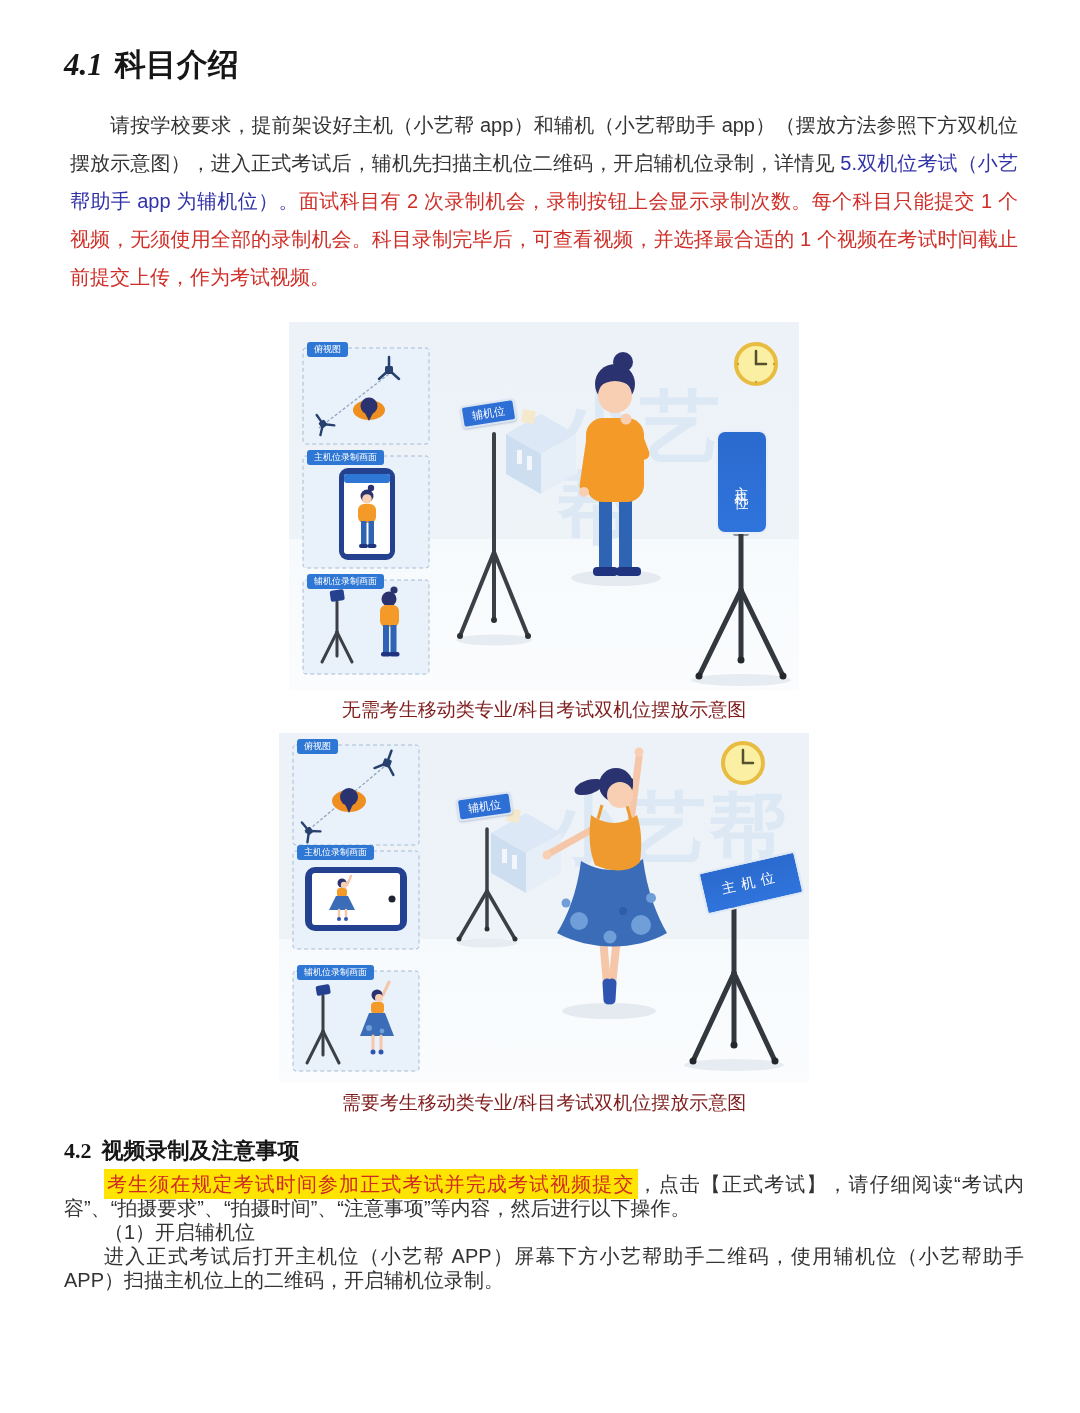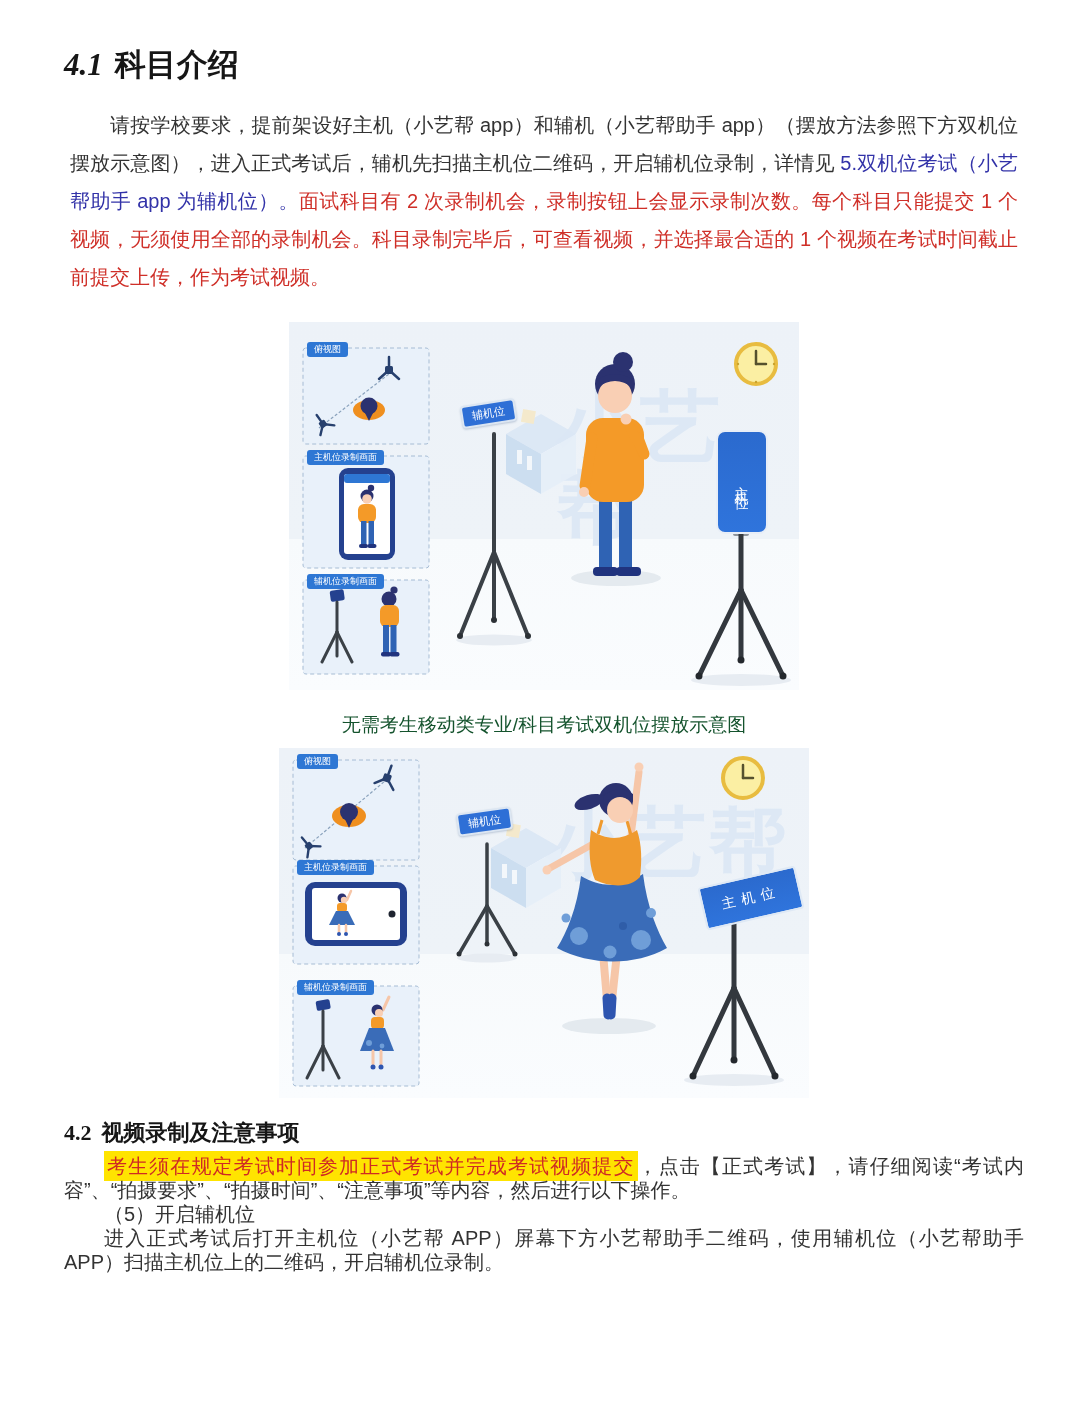--- a/index.html
+++ b/index.html
@@ -33,21 +33,21 @@
   .sign-aux{position:absolute;z-index:3;background:#2e6fd6;border:2px solid #dce6f2;border-radius:4px;color:#fff;
     font-size:11px;line-height:13px;padding:3px 9px;white-space:nowrap;box-shadow:0 1px 2px rgba(40,70,120,.25);}
   .sign-aux-1{left:172px;top:80px;transform:rotate(-9deg);}
   .sign-aux-2{left:178px;top:62px;transform:rotate(-8deg);}
   .sign-main-v{position:absolute;z-index:3;left:427px;top:108px;width:48px;height:100px;background:linear-gradient(180deg,#2b6ace,#2f74dc);
     border:2px solid #e8eef7;border-radius:9px;color:#fff;font-size:14px;letter-spacing:5px;
     writing-mode:vertical-rl;text-orientation:upright;display:flex;align-items:center;justify-content:center;}
   .sign-main-h{position:absolute;z-index:3;left:422px;top:128px;width:96px;height:40px;background:linear-gradient(180deg,#2b6ace,#2f74dc);
     border:2px solid #dfe9f5;border-radius:4px;color:#fff;font-size:14px;letter-spacing:6px;
     display:flex;align-items:center;justify-content:center;transform:rotate(-13deg);}
-  .caption{text-align:center;font-size:19px;color:#14532d;margin-top:22px;}
+  .caption{text-align:center;font-size:19px;color:#7f1d1d;margin-top:7px;}
 </style>
 </head>
 <body>
 
 <div class="page">
 
   <h1><span class="h-num">4.1</span><span>科目介绍</span></h1>
 
 
   <p class="para"><span>请按学校要求，提前架设好主机（小艺帮 app）和辅机（小艺帮助手 app）（摆放方法参照下方双机位摆放示意图），进入正式考试后，辅机先扫描主机位二维码，开启辅机位录制，详情见 </span><span class="t-link">5.双机位考试（小艺帮助手 app 为辅机位）。</span><span class="t-red">面试科目有 2 次录制机会，录制按钮上会显示录制次数。每个科目只能提交 1 个视频，无须使用全部的录制机会。科目录制完毕后，可查看视频，并选择最合适的 1 个视频在考试时间截止前提交上传，作为考试视频。</span></p>
@@ -323,22 +323,23 @@
           <circle cx="496" cy="328" r="3.5" fill="#24282d"></circle>
           <circle cx="455" cy="312" r="3.5" fill="#24282d"></circle>
       </g>
     </svg>
     <div class="fig-label" style="left:18px;top:6px;">俯视图</div>
     <div class="fig-label" style="left:18px;top:112px;">主机位录制画面</div>
     <div class="fig-label" style="left:18px;top:232px;">辅机位录制画面</div>
     <div class="sign-aux sign-aux-2">辅机位</div>
     <div class="sign-main-h">主机位</div>
   </div>
+  <div class="caption">需要考生移动类专业/科目考试双机位摆放示意图</div>
 
   <h2><span class="h-num2">4.2</span><span>视频录制及注意事项</span></h2>
 
   <p class="para2"><span class="hl hl-red">考生须在规定考试时间参加正式考试并完成考试视频提交</span><span>，点击【正式考试】，请仔细阅读“考试内容”、“拍摄要求”、“拍摄时间”、“注意事项”等内容，然后进行以下操作。</span></p>
 
-  <p class="para2" style="margin-top:0;"><span>（5）开启辅机位</span></p>
+  <p class="para2" style="margin-top:0;"><span>（1）开启辅机位</span></p>
 
   <p class="para2" style="margin-top:0;"><span>进入正式考试后打开主机位（小艺帮 APP）屏幕下方小艺帮助手二维码，使用辅机位（小艺帮助手 APP）扫描主机位上的二维码，开启辅机位录制。</span></p>
 
 </div>
 
 </body></html>

